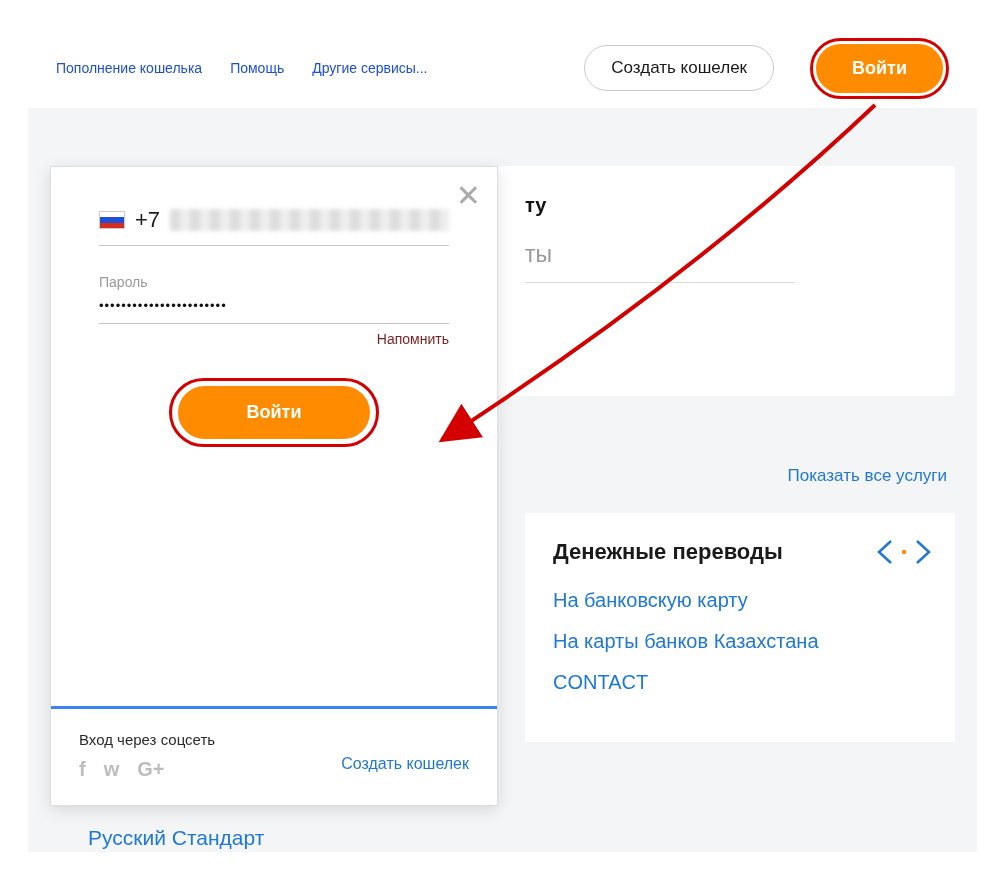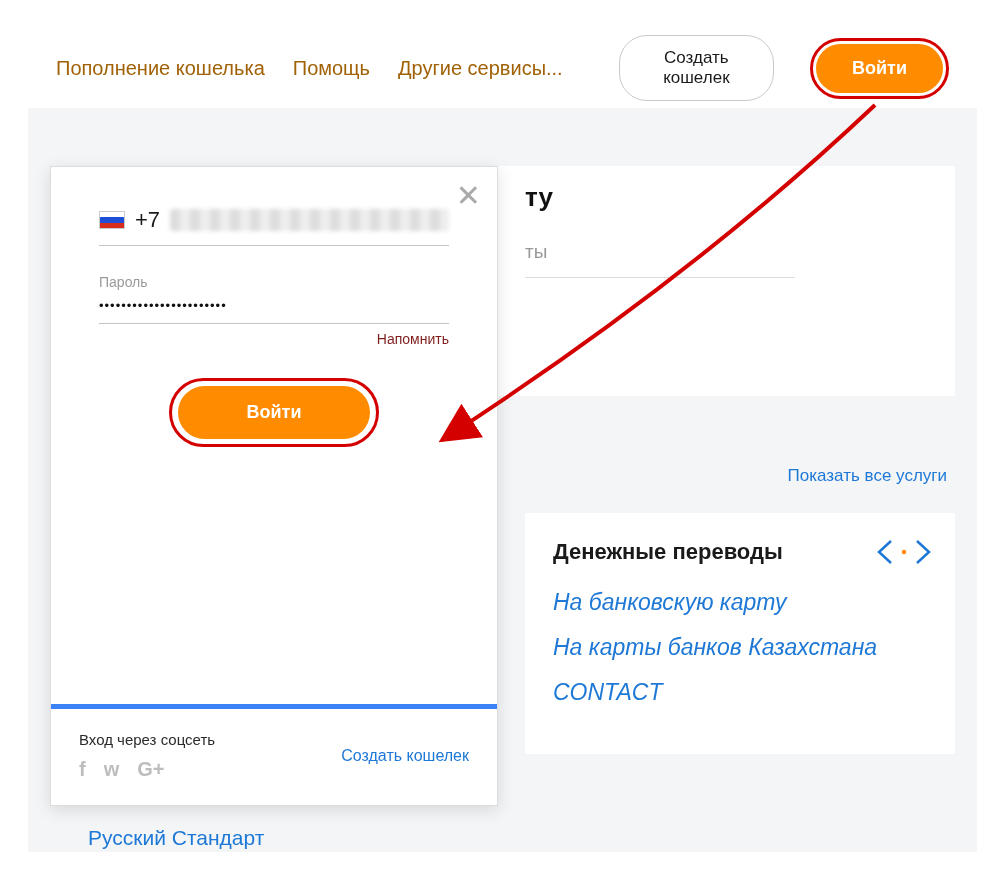--- a/index.html
+++ b/index.html
@@ -16,22 +16,22 @@
     position: absolute;
     top: 28px; left: 28px; right: 28px;
     height: 80px;
     background: #ffffff;
     display: flex;
     align-items: center;
     padding: 0 28px;
     gap: 28px;
   }
   .nav-link {
-    color: #a16207;
-    font-size: 20px;
+    color: #1d4ed8;
+    font-size: 14px;
     white-space: nowrap;
     cursor: pointer;
   }
   .header-spacer { flex: 1; }
   .btn-outline {
     border: 1.5px solid #c9c9c9;
     border-radius: 28px;
     padding: 12px 26px;
     font-size: 17px;
     color: #1a1a1a;
@@ -64,28 +64,28 @@
   
   .hero-box {
     position: absolute;
     top: 58px; left: 22px; right: 22px;
     height: 230px;
     background: #ffffff;
     border-radius: 2px;
   }
   .hero-title-frag {
     position: absolute;
-    left: 475px; top: 16px;
-    font-size: 26px; font-weight: 700;
+    left: 475px; top: 28px;
+    font-size: 20px; font-weight: 700;
     color: #111;
   }
   .hero-input-frag {
     position: absolute;
     left: 475px; top: 75px;
-    font-size: 19px; color: #999;
+    font-size: 23px; color: #999;
     border-bottom: 1px solid #ddd;
     padding-bottom: 14px;
     width: 270px;
   }
   .hero-transfer {
     position: absolute;
     right: 35px; top: 62px;
   }
   
   .show-all {
@@ -112,24 +112,23 @@
     margin-bottom: 24px;
   }
   .transfers-icon {
     position: absolute;
     right: 24px; top: 24px;
     width: 54px; height: 30px;
   }
   .transfer-link {
     display: block;
     color: #1e78d6;
-    font-size: 23px;
+    font-size: 20px;
     margin: 18px 0;
     cursor: pointer;
-    font-style: italic;
   }
   
   .bottomleft-link {
     position: absolute;
     left: 60px; top: 718px;
     color: #1e78d6;
     font-size: 21px;
     cursor: pointer;
   }
   
@@ -215,25 +214,25 @@
     border-radius: 32px;
     padding: 16px 0;
     color: #fff;
     font-weight: 700;
     font-size: 18px;
     cursor: pointer;
   }
   .modal-footer {
     position: absolute;
     left: 0; right: 0; bottom: 0;
-    border-top: 5px solid #3b82f6;
+    border-top: 3px solid #3b82f6;
     padding: 22px 28px 24px;
     display: flex;
     justify-content: space-between;
-    align-items: flex-start;
+    align-items: center;
   }
   .social-block { }
   .social-title { font-size: 15px; color: #2a2a2a; margin-bottom: 10px; }
   .social-icons { display: flex; gap: 18px; font-weight: 700; color: #bdbdbd; font-size: 20px; }
   .create-link { color: #1e78d6; font-size: 16px; cursor: pointer; margin-top: 16px; }
   
   .arrow-svg {
     position: absolute;
     left: 0; top: 0;
     width: 1005px; height: 880px;

